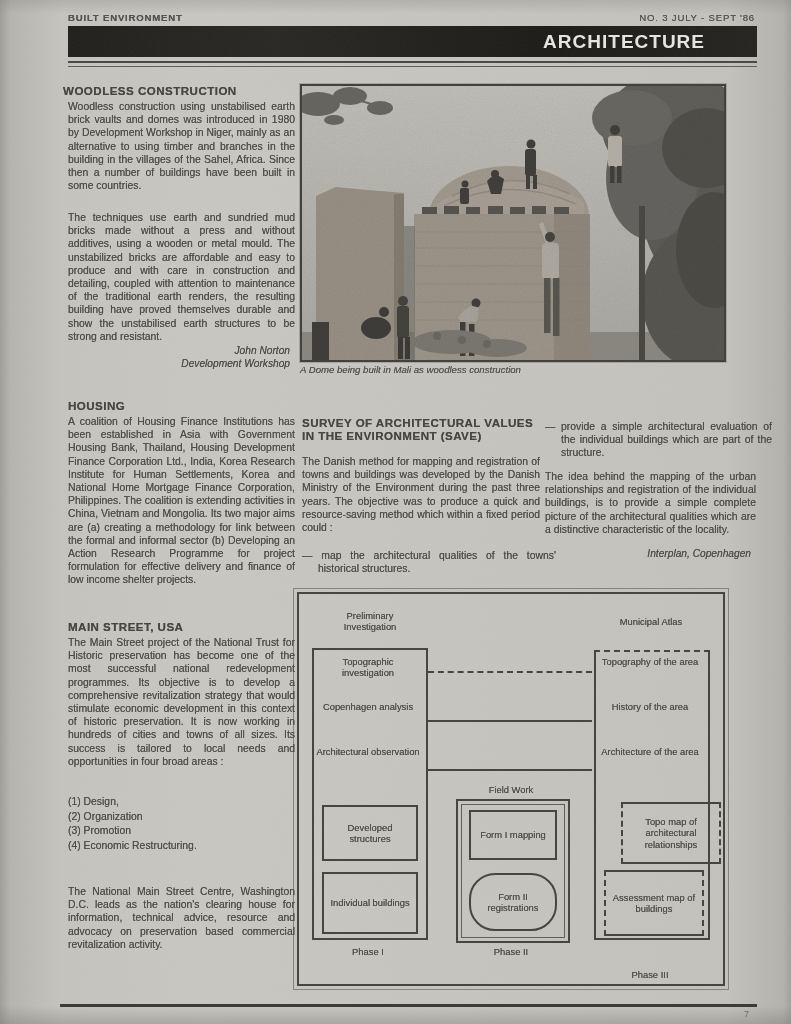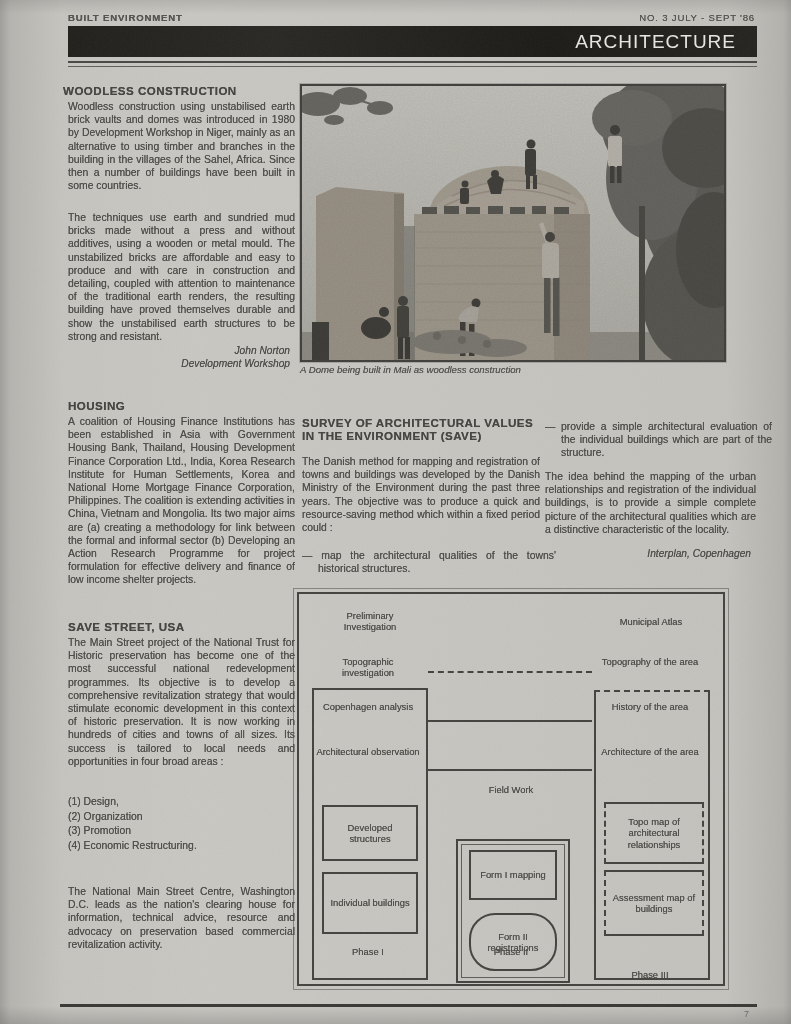--- a/index.html
+++ b/index.html
@@ -13,29 +13,29 @@
   }
   .ink{ text-shadow:0 0 .55px rgba(77,76,73,.85); }
   .abs{ position:absolute; }
   .h-art{ font-size:11.6px; font-weight:700; letter-spacing:.45px; color:#454441;}
   .body-txt{ font-size:10.4px; line-height:13.2px; text-align:justify;}
   .sig{ font-size:10.2px; font-style:italic; text-align:right; line-height:13px;}
   .bullet{ padding-left:16px; text-indent:-16px;}
   
   .masthead{ font-size:9.6px; letter-spacing:.8px; color:#55534f; font-weight:600;}
   .banner{ background:linear-gradient(90deg,#22201d 0,#2a2825 30%,#1d1b18 70%,#262421 100%); display:flex; align-items:center; justify-content:flex-end;}
-  .banner span{ color:#e9e7e3; font-size:19px; font-weight:400; letter-spacing:1px; padding-right:21px;}
+  .banner span{ color:#e9e7e3; font-size:19px; font-weight:700; letter-spacing:1px; padding-right:52px;}
   .dbl-rule{ border-top:2px solid #4a4845; border-bottom:1px solid #605e5a;}
   
   .photo{ border:2px solid #413f3b; box-shadow:0 0 0 1px rgba(65,63,59,.25); background:#b5b3ae;}
   .caption{ font-size:9.6px; font-style:italic; color:#55534f;}
   
   .diagram{ border:2px solid #45433f; outline:1px solid rgba(69,67,63,.5); outline-offset:3px;}
   .dg-txt{ font-size:9.4px; line-height:11.4px; text-align:center; color:#4d4c49;}
-  .dg-box{ border:2px solid #45433f; position:absolute;margin-top:40px;}
+  .dg-box{ border:2px solid #45433f; position:absolute;}
   .dg-inner{ border:2px solid #45433f; position:absolute; display:flex; align-items:center; justify-content:center; padding:2px;}
   .dg-line{ position:absolute; border-top:2px solid #45433f; height:0;}
   .noise-overlay{ position:absolute; inset:0; pointer-events:none; opacity:.10; }
   .footer-rule{ background:#3b3936;}
   .pgnum{ font-size:9px; color:#6d6b67;}
 </style>
 </head>
 <body>
 
 <div class="page">
@@ -52,21 +52,21 @@
   <div class="abs ink body-txt" style="left:68px;top:100px;width:227px;">Woodless construction using unstabilised earth brick vaults and domes was introduced in 1980 by Development Workshop in Niger, mainly as an alternative to using timber and branches in the building in the villages of the Sahel, Africa. Since then a number of buildings have been built in some countries.</div>
   <div class="abs ink body-txt" style="left:68px;top:211px;width:227px;">The techniques use earth and sundried mud bricks made without a press and without additives, using a wooden or metal mould. The unstabilized bricks are affordable and easy to produce and with care in construction and detailing, coupled with attention to maintenance of the traditional earth renders, the resulting building have proved themselves durable and show the unstabilised earth structures to be strong and resistant.</div>
   <div class="abs ink sig" style="left:68px;top:344px;width:222px;">
     <div>John Norton</div>
     <div>Development Workshop</div>
   </div>
 
   <div class="abs ink h-art" style="left:68px;top:399px;width:227px;">HOUSING</div>
   <div class="abs ink body-txt" style="left:68px;top:415px;width:227px;">A coalition of Housing Finance Institutions has been established in Asia with Government Housing Bank, Thailand, Housing Development Finance Corporation Ltd., India, Korea Research Institute for Human Settlements, Korea and National Home Mortgage Finance Corporation, Philippines. The coalition is extending activities in China, Vietnam and Mongolia. Its two major aims are (a) creating a methodology for link between the formal and informal sector (b) Developing an Action Research Programme for project formulation for effective delivery and finance of low income shelter projects.</div>
 
-  <div class="abs ink h-art" style="left:68px;top:620px;width:227px;">SAVE STREET, USA</div>
+  <div class="abs ink h-art" style="left:68px;top:620px;width:227px;">MAIN STREET, USA</div>
   <div class="abs ink body-txt" style="left:68px;top:636px;width:227px;">The Main Street project of the National Trust for Historic preservation has become one of the most successful national redevelopment programmes. Its objective is to develop a comprehensive revitalization strategy that would stimulate economic development in this context of historic preservation. It is now working in hundreds of cities and towns of all sizes. Its success is tailored to local needs and opportunities in four broad areas :</div>
   <div class="abs ink" style="left:68px;top:795px;width:227px;font-size:10.4px;line-height:14.5px;">
     <div>(1) Design,</div>
     <div>(2) Organization</div>
     <div>(3) Promotion</div>
     <div>(4) Economic Restructuring.</div>
   </div>
   <div class="abs ink body-txt" style="left:68px;top:885px;width:227px;">The National Main Street Centre, Washington D.C. leads as the nation's clearing house for information, technical advice, resource and advocacy on preservation based commercial revitalization activity.</div>
 
   <div class="abs photo" style="left:300px;top:84px;width:422px;height:274px;">
@@ -219,21 +219,21 @@
 
     <div class="abs ink dg-txt" style="left:155px;top:190px;width:114px;">Field Work</div>
     <div class="dg-box" style="left:157px;top:205px;width:110px;height:140px;outline:1px solid rgba(69,67,63,.8);outline-offset:-6px;">
       <div class="dg-inner ink dg-txt" style="left:11px;top:9px;width:80px;height:42px;">Form I mapping</div>
       <div class="dg-inner ink dg-txt" style="left:11px;top:72px;width:80px;height:50px;border-radius:26px;">Form II registrations</div>
     </div>
 
     <div class="dg-inner ink dg-txt" style="left:23px;top:211px;width:88px;height:48px;">Developed structures</div>
     <div class="dg-inner ink dg-txt" style="left:23px;top:278px;width:88px;height:54px;">Individual buildings</div>
 
-    <div class="dg-inner ink dg-txt" style="left:305px;top:208px;width:92px;height:54px;border-left-style:dashed;border-right-style:dashed;">Topo map of architectural relationships</div>
+    <div class="dg-inner ink dg-txt" style="left:322px;top:208px;width:92px;height:54px;border-left-style:dashed;border-right-style:dashed;">Topo map of architectural relationships</div>
     <div class="dg-inner ink dg-txt" style="left:305px;top:276px;width:92px;height:58px;border-left-style:dashed;border-right-style:dashed;">Assessment map of buildings</div>
 
     <div class="abs ink dg-txt" style="left:13px;top:352px;width:112px;">Phase I</div>
     <div class="abs ink dg-txt" style="left:157px;top:352px;width:110px;">Phase II</div>
     <div class="abs ink dg-txt" style="left:295px;top:352px;width:112px;margin-top:23px;">Phase III</div>
   </div>
 
   <div class="abs footer-rule" style="left:60px;top:1004px;width:697px;height:3px;"></div>
   <div class="abs pgnum" style="left:744px;top:1009px;">7</div>
 

